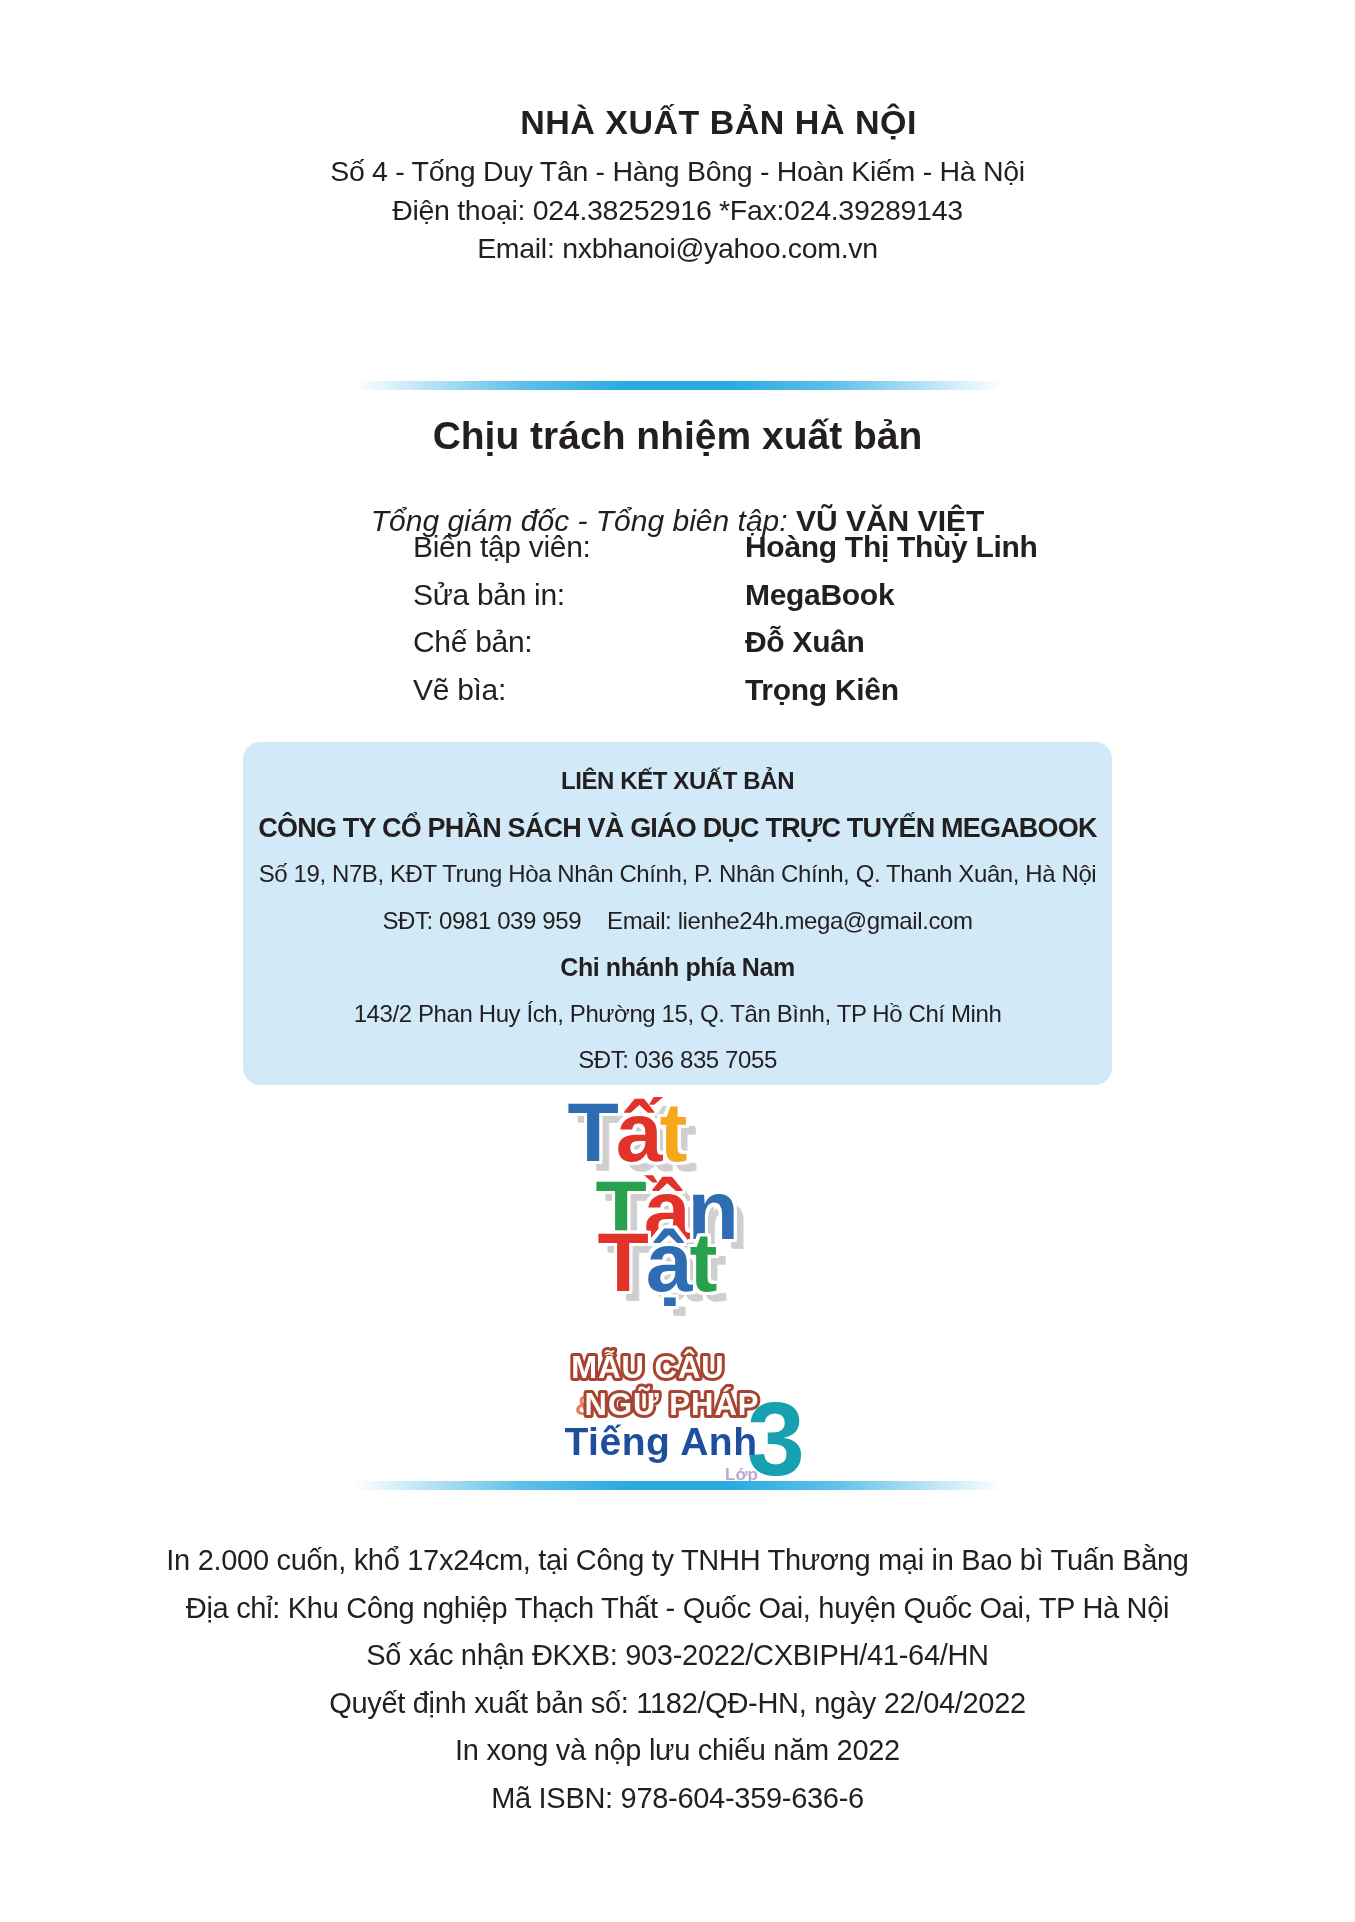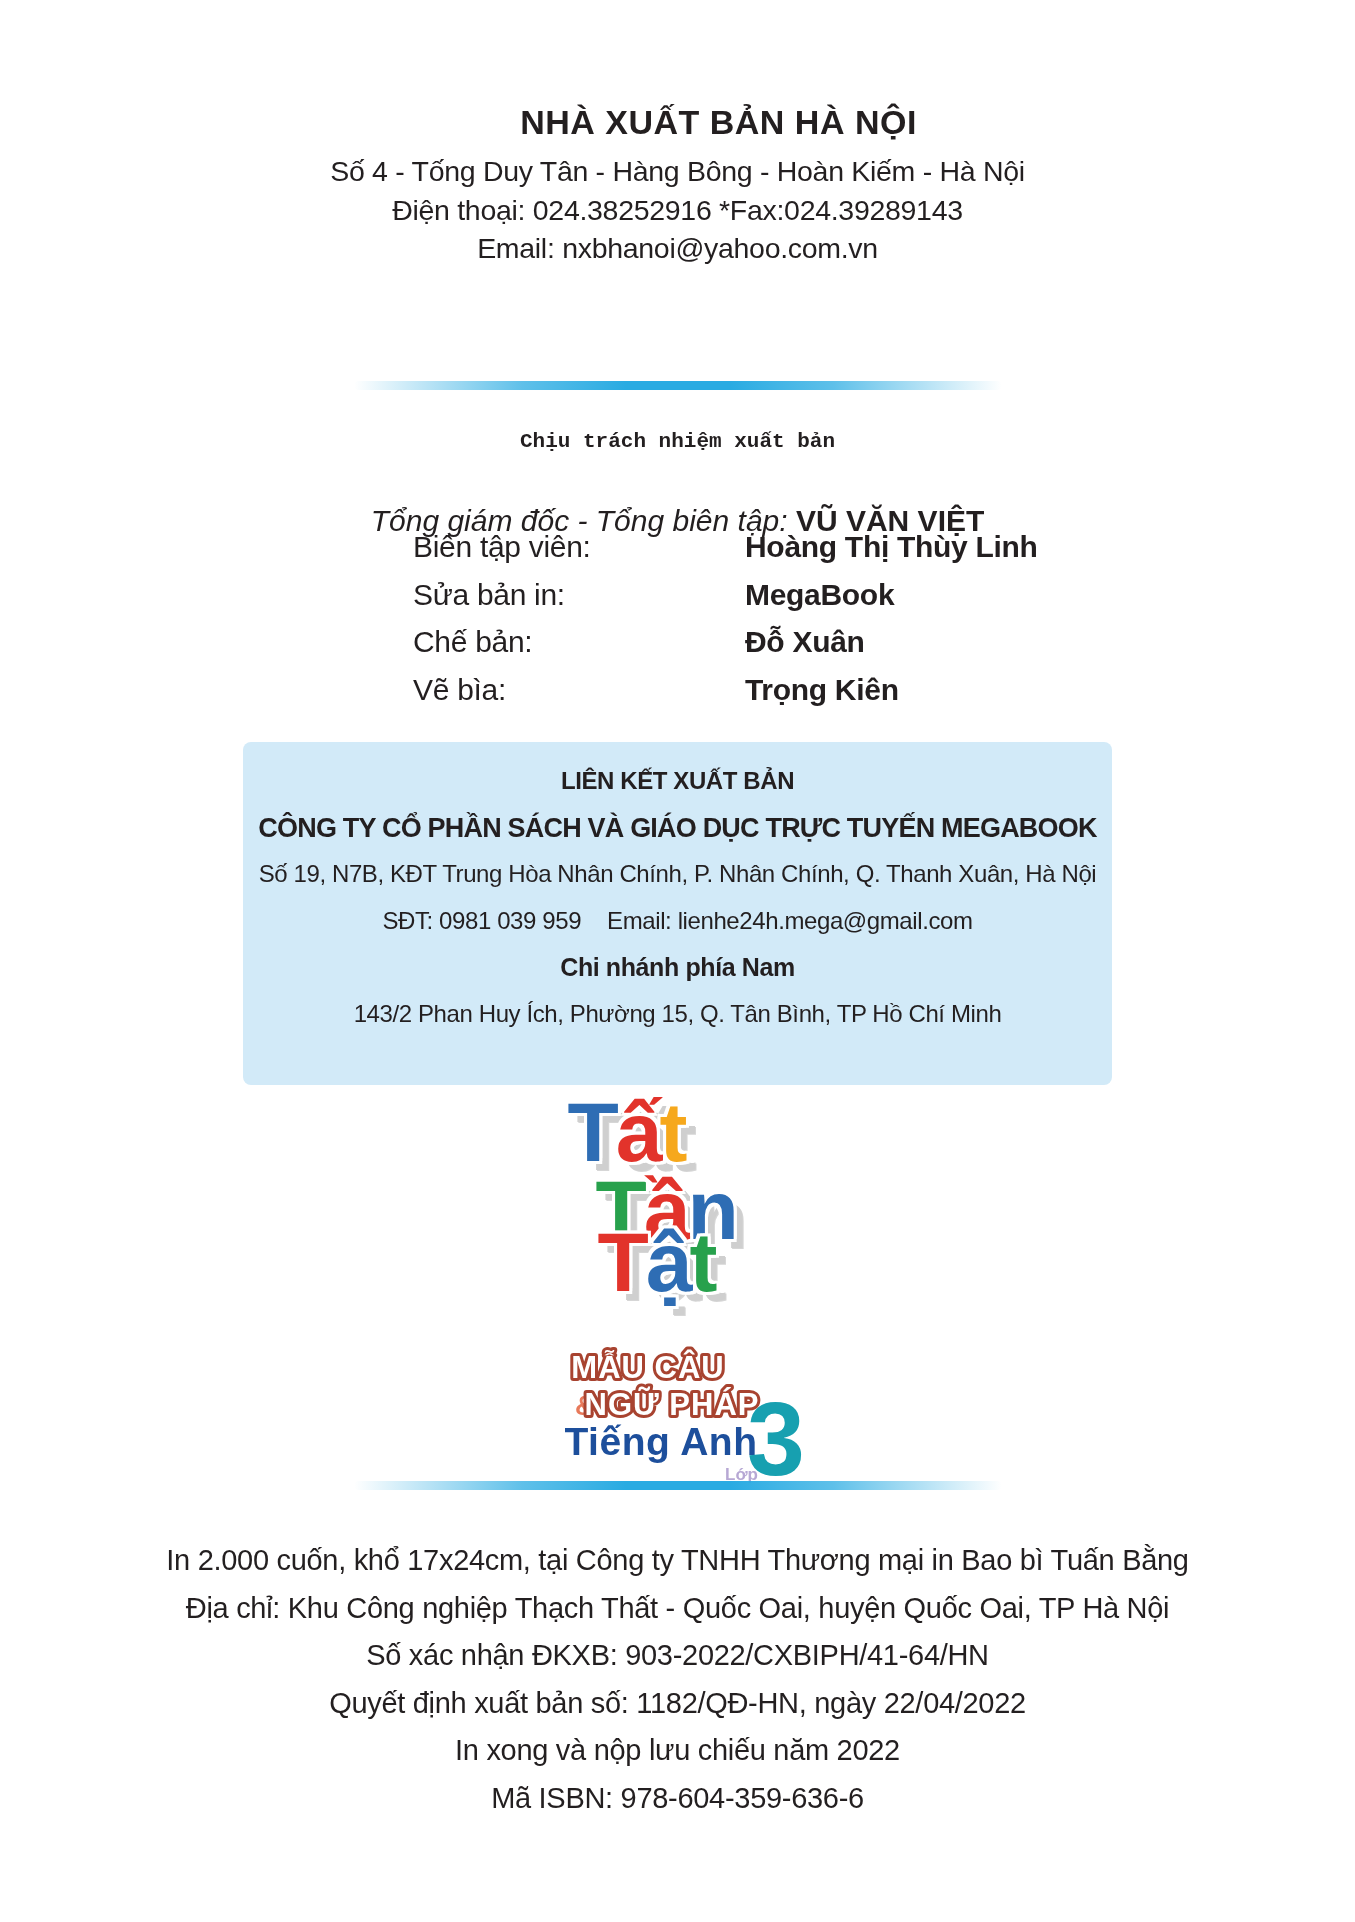--- a/index.html
+++ b/index.html
@@ -12,31 +12,31 @@
   #pub-name{top:103px;font-size:34px;font-weight:bold;letter-spacing:.5px;padding-left:41px;}
   #pub-lines{top:152px;font-size:28.5px;line-height:38.5px;letter-spacing:-.3px;}
   
   .divider{
     position:absolute;left:50%;transform:translateX(-50%);width:648px;height:9px;border-radius:5px;
     background:linear-gradient(90deg,rgba(41,171,226,0) 0%,rgba(41,171,226,.75) 26%,#29abe2 42%,#29abe2 58%,rgba(41,171,226,.75) 74%,rgba(41,171,226,0) 100%);
   }
   #divider-top{top:381px;}
   #divider-bottom{top:1481px;}
   
-  #resp-heading{top:430px;font-size:21px;font-weight:bold;font-family:Liberation Mono, monospace;}
+  #resp-heading{top:414px;font-size:39px;font-weight:bold;}
   #resp-role{top:504px;font-size:30px;}
   #resp-role .role-label{font-style:italic;}
   #resp-role .role-name{font-weight:bold;}
   #resp-rows{position:absolute;top:530px;left:413px;text-align:left;}
   .resp-row{height:47.5px;font-size:30px;white-space:nowrap;}
   .resp-label{display:inline-block;width:332px;letter-spacing:-.3px;}
   .resp-value{font-weight:bold;letter-spacing:-.3px;}
   
   #partner-box{
-    position:absolute;top:742px;left:243px;width:869px;height:343px;border-radius:8px;
+    position:absolute;top:742px;left:243px;width:869px;height:343px;border-radius:17px;
     text-align:center;letter-spacing:-.4px;
   }
   #partner-box .bx{height:46.5px;line-height:46.5px;white-space:nowrap;}
   #partner-box .bx:first-child{margin-top:16px;}
   .bx-h{font-size:24px;font-weight:bold;}
   .bx-co{font-size:27px;font-weight:bold;letter-spacing:-.8px;}
   .bx-t{font-size:24px;}
   .bx-b{font-size:25px;font-weight:bold;}
   .bx-gap{display:inline-block;width:26px;}
   
@@ -99,20 +99,21 @@
 
   <div id="partner-box" style="background: rgb(210, 234, 248);">
     <div class="bx bx-h">LIÊN KẾT XUẤT BẢN</div>
     <div class="bx bx-co">CÔNG TY CỔ PHẦN SÁCH VÀ GIÁO DỤC TRỰC TUYẾN MEGABOOK</div>
     <div class="bx bx-t">Số 19, N7B, KĐT Trung Hòa Nhân Chính, P. Nhân Chính, Q. Thanh Xuân, Hà Nội</div>
     <div class="bx bx-t">
       <span>SĐT: 0981 039 959</span><span class="bx-gap"></span><span>Email: lienhe24h.mega@gmail.com</span>
     </div>
     <div class="bx bx-b">Chi nhánh phía Nam</div>
     <div class="bx bx-t">143/2 Phan Huy Ích, Phường 15,  Q. Tân Bình, TP Hồ Chí Minh</div>
+    <div class="bx bx-t">SĐT: 036 835 7055</div>
   </div>
 
   <div id="logo-ttt">
     <div id="ttt-r1" class="ttt-row">
       <span style="color: rgb(46, 109, 180);">T</span><span style="color: rgb(226, 51, 43);">ấ</span><span style="color: rgb(246, 168, 28);">t</span>
     </div>
     <div id="ttt-r2" class="ttt-row">
       <span style="color: rgb(39, 161, 76);">T</span><span style="color: rgb(226, 51, 43);">ầ</span><span style="color: rgb(46, 109, 180);">n</span>
     </div>
     <div id="ttt-r3" class="ttt-row">

